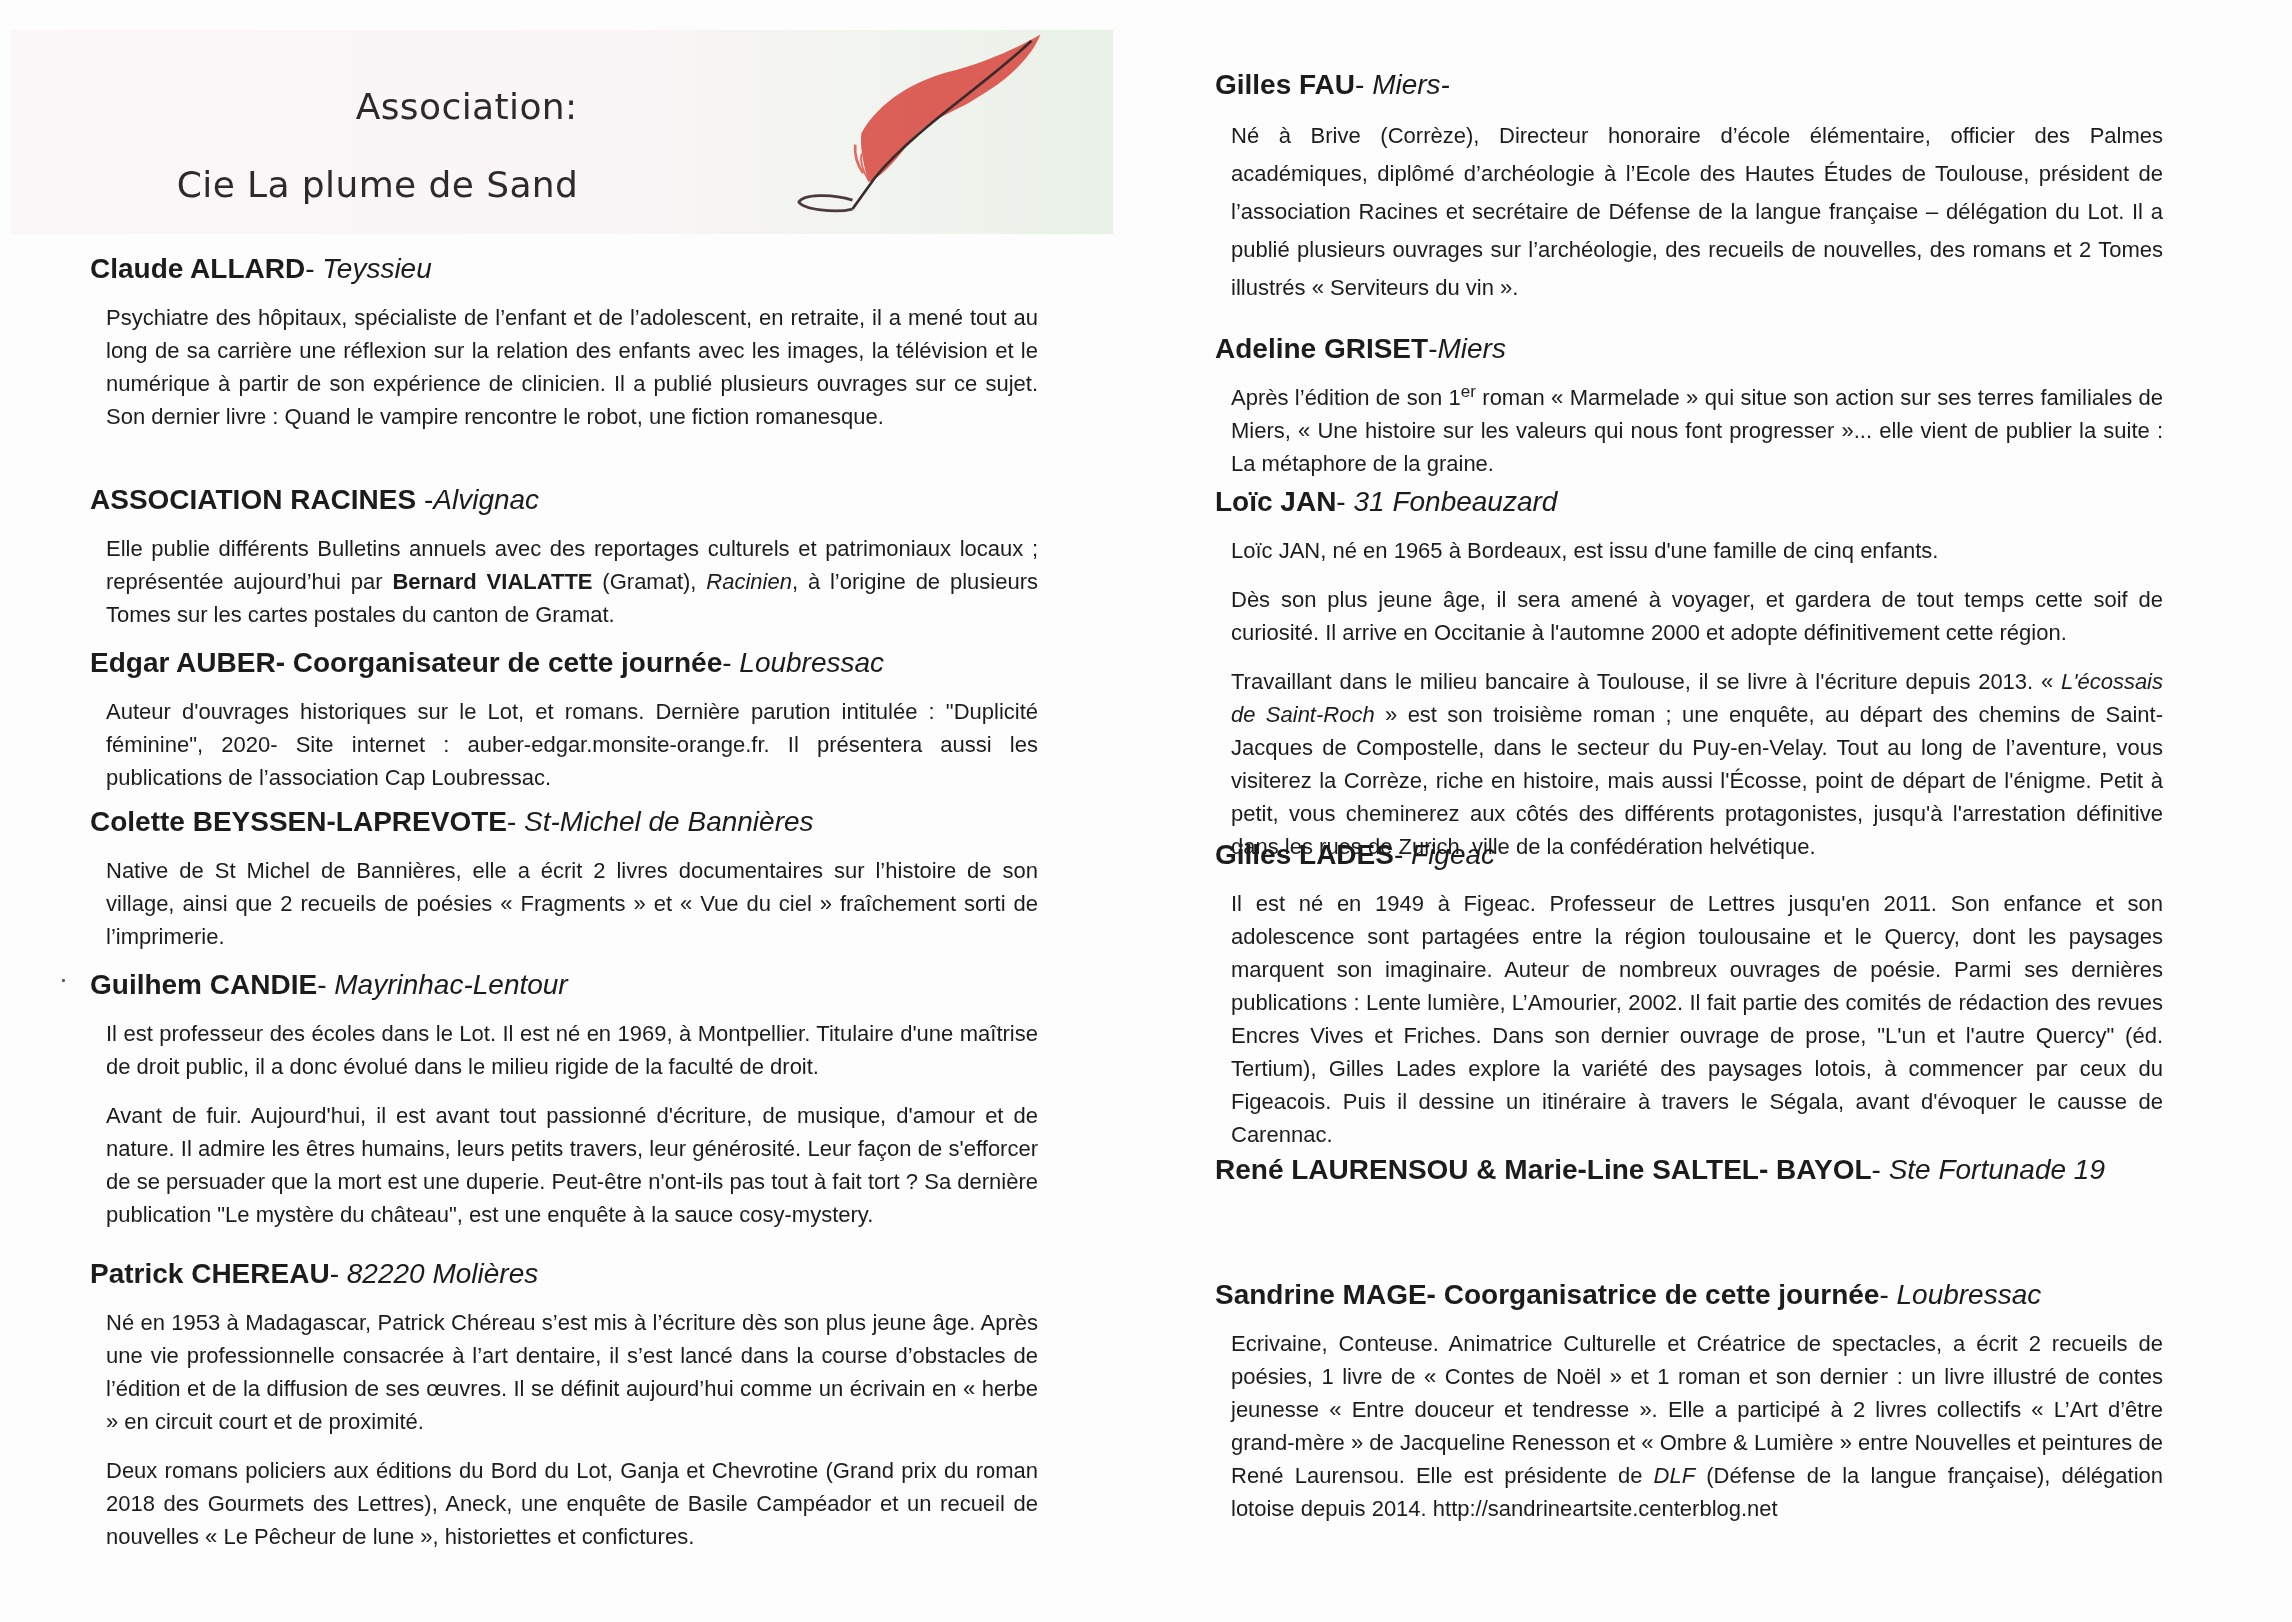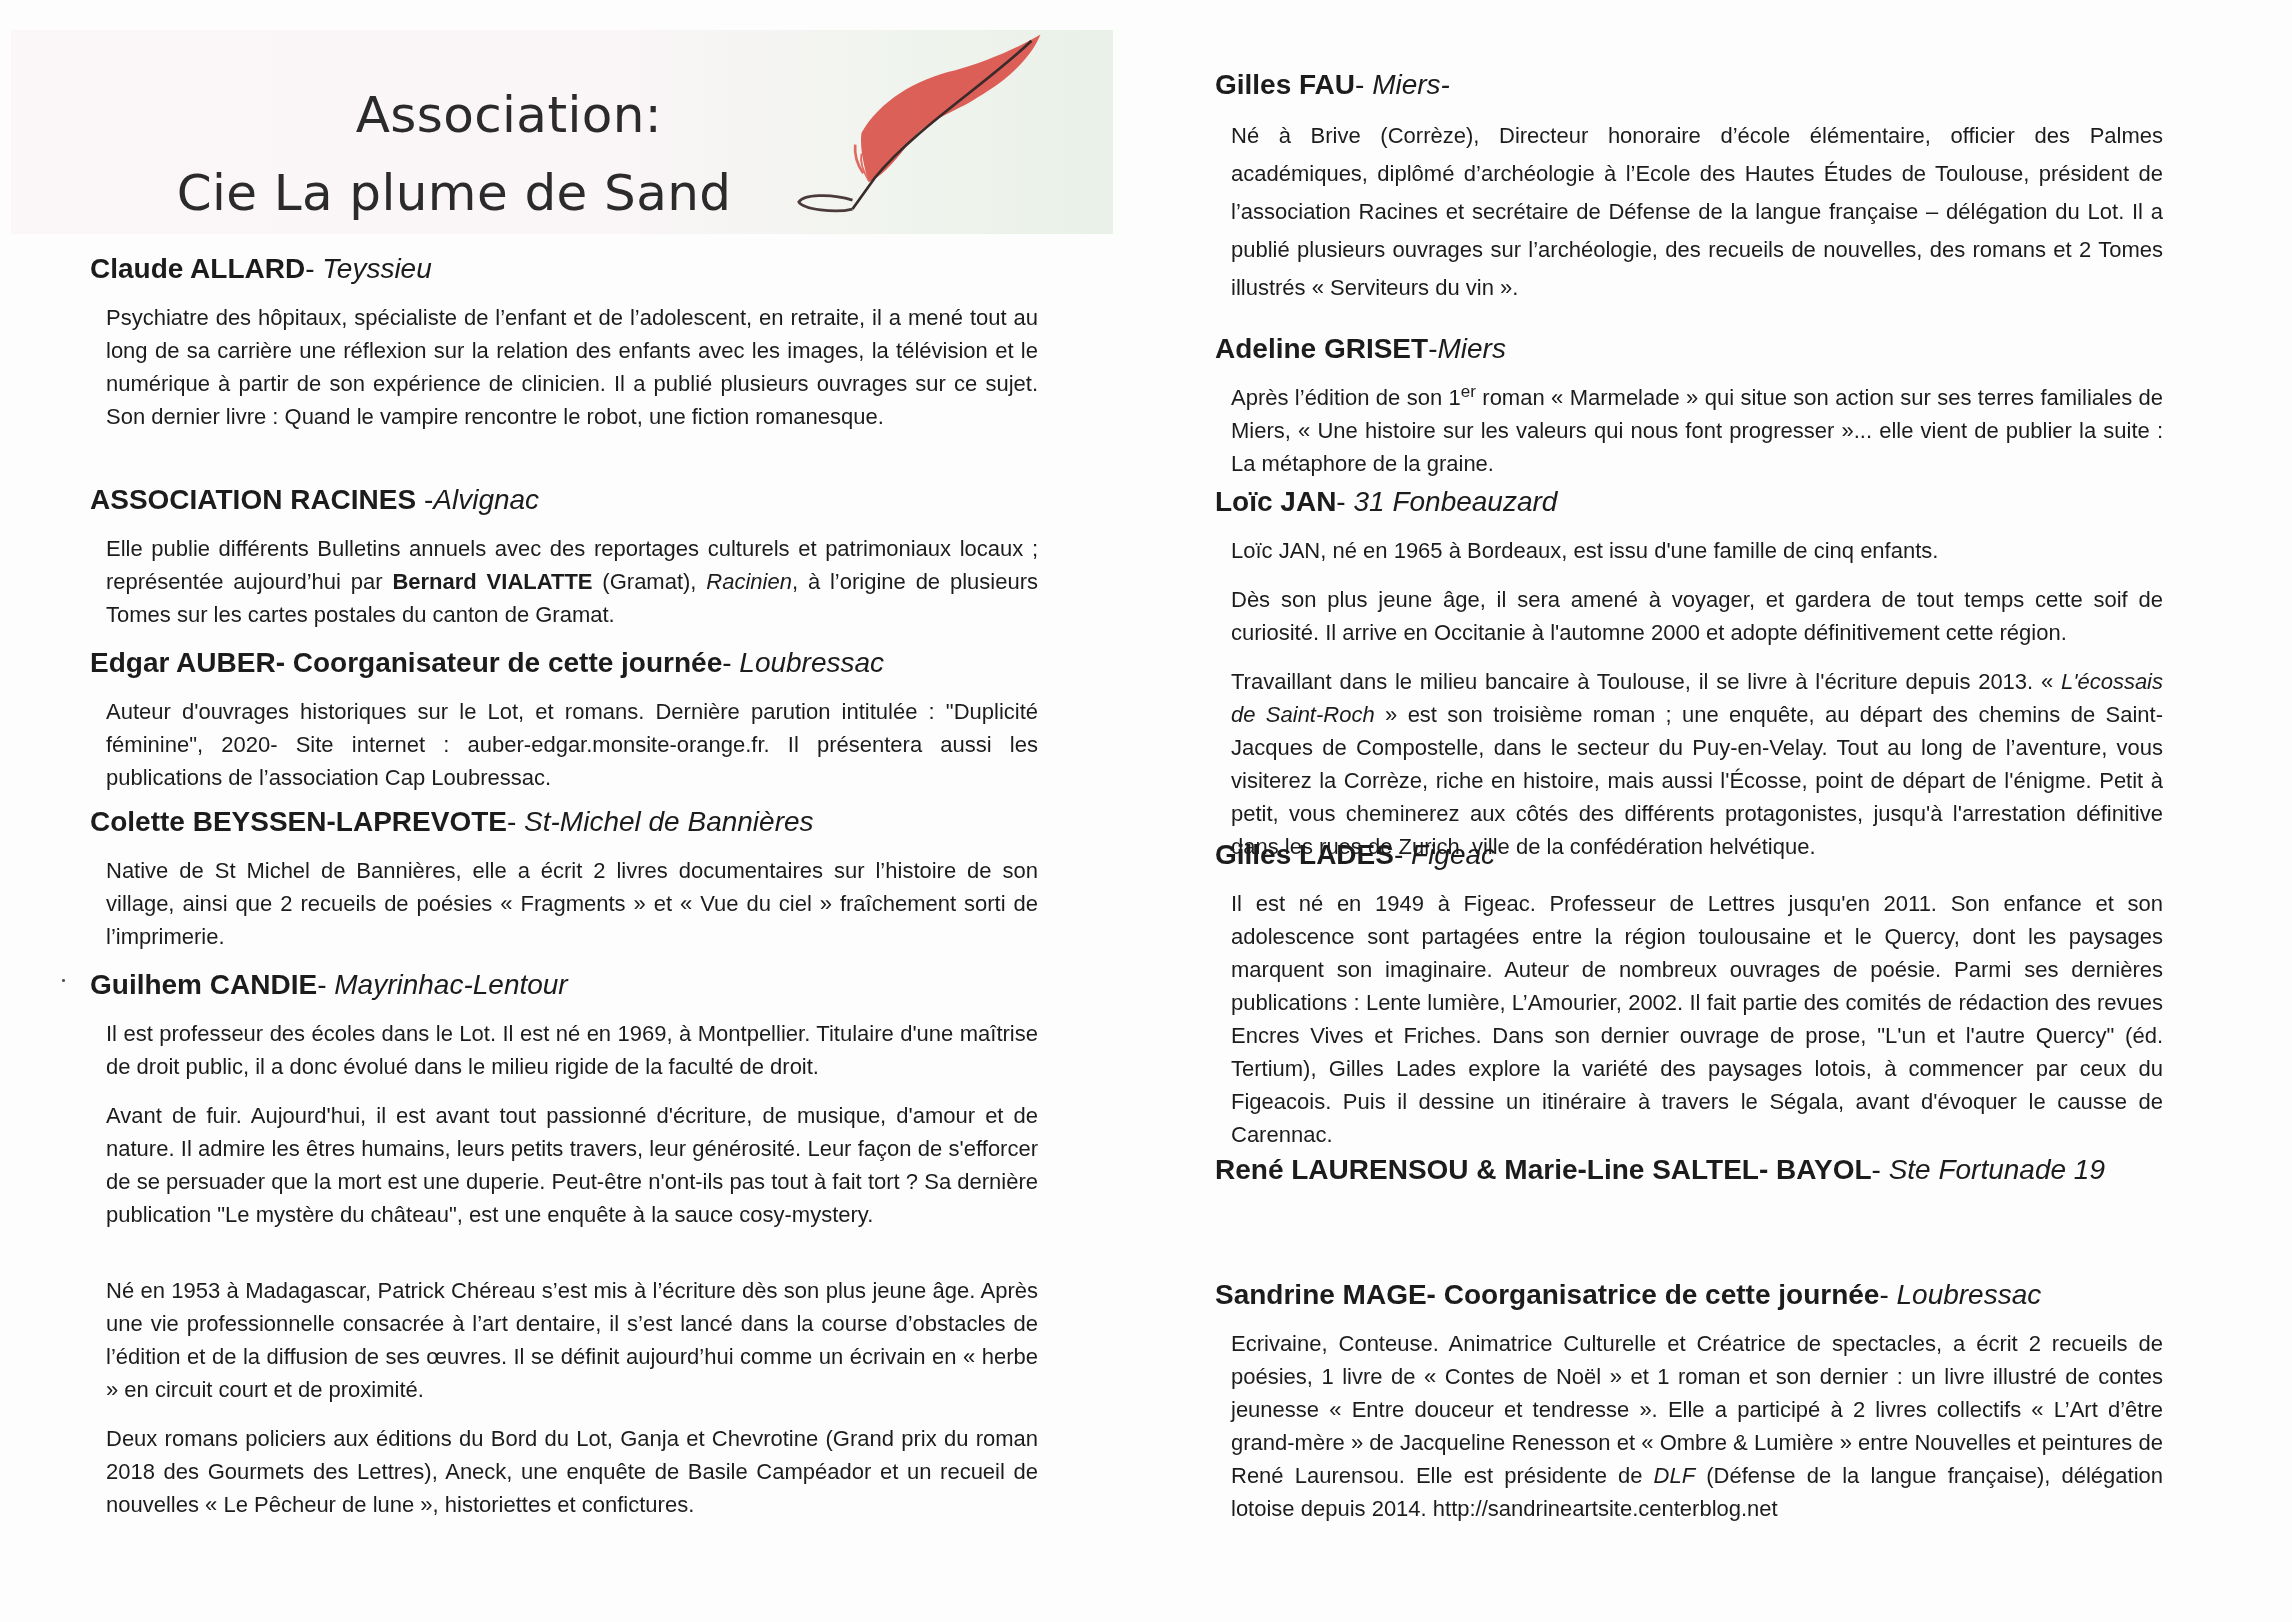--- a/index.html
+++ b/index.html
@@ -14,21 +14,21 @@
     .banner {
       position: absolute;
       left: 10.7px; top: 30px;
       width: 1102px; height: 204px;
       background: linear-gradient(90deg, #fbf6f7 0%, #faf5f7 55%, #f1f4ef 78%, #e9f1e8 100%);
     }
     .banner-title {
       position: absolute;
       font-family: "DejaVu Sans", sans-serif;
       color: #2b2b2b;
-      font-size: 50px;
+      font-size: 36px;
       letter-spacing: 0.4px;
       white-space: nowrap;
     }
     .banner-title.l1 { left: 345px; top: 56px; }
     .banner-title.l2 { left: 166px; top: 134px; }
     .feather {
       position: absolute;
       left: 752px; top: 0px;
       width: 358px; height: 206px;
     }
@@ -119,20 +119,23 @@
     <div class="entry-head">
       <span class="name">Guilhem CANDIE</span><span>- </span><span class="place">Mayrinhac-Lentour</span>
     </div>
     <div class="entry-body">
       <p>Il est professeur des écoles dans le Lot. Il est né en 1969, à Montpellier. Titulaire d'une maîtrise de droit public, il a donc évolué dans le milieu rigide de la faculté de droit.</p>
       <p>Avant de fuir. Aujourd'hui, il est avant tout passionné d'écriture, de musique, d'amour et de nature. Il admire les êtres humains, leurs petits travers, leur générosité. Leur façon de s'efforcer de se persuader que la mort est une duperie. Peut-être n'ont-ils pas tout à fait tort ? Sa dernière publication "Le mystère du château", est une enquête à la sauce cosy-mystery.</p>
     </div>
   </div>
 
   <div class="entry" style="top:1258px">
+    <div class="entry-head">
+      <span class="name">Patrick CHEREAU</span><span>- </span><span class="place">82220 Molières</span>
+    </div>
     <div class="entry-body">
       <p>Né en 1953 à Madagascar, Patrick Chéreau s’est mis à l’écriture dès son plus jeune âge. Après une vie professionnelle consacrée à l’art dentaire, il s’est lancé dans la course d’obstacles de l’édition et de la diffusion de ses œuvres. Il se définit aujourd’hui comme un écrivain en « herbe » en circuit court et de proximité.</p>
       <p>Deux romans policiers aux éditions du Bord du Lot, Ganja et Chevrotine (Grand prix du roman 2018 des Gourmets des Lettres), Aneck, une enquête de Basile Campéador  et un recueil de nouvelles « Le Pêcheur de lune », historiettes et confictures.</p>
     </div>
   </div>
 </div>
 
 <div class="column col-right">
 
   <div class="entry" style="top:69px">

